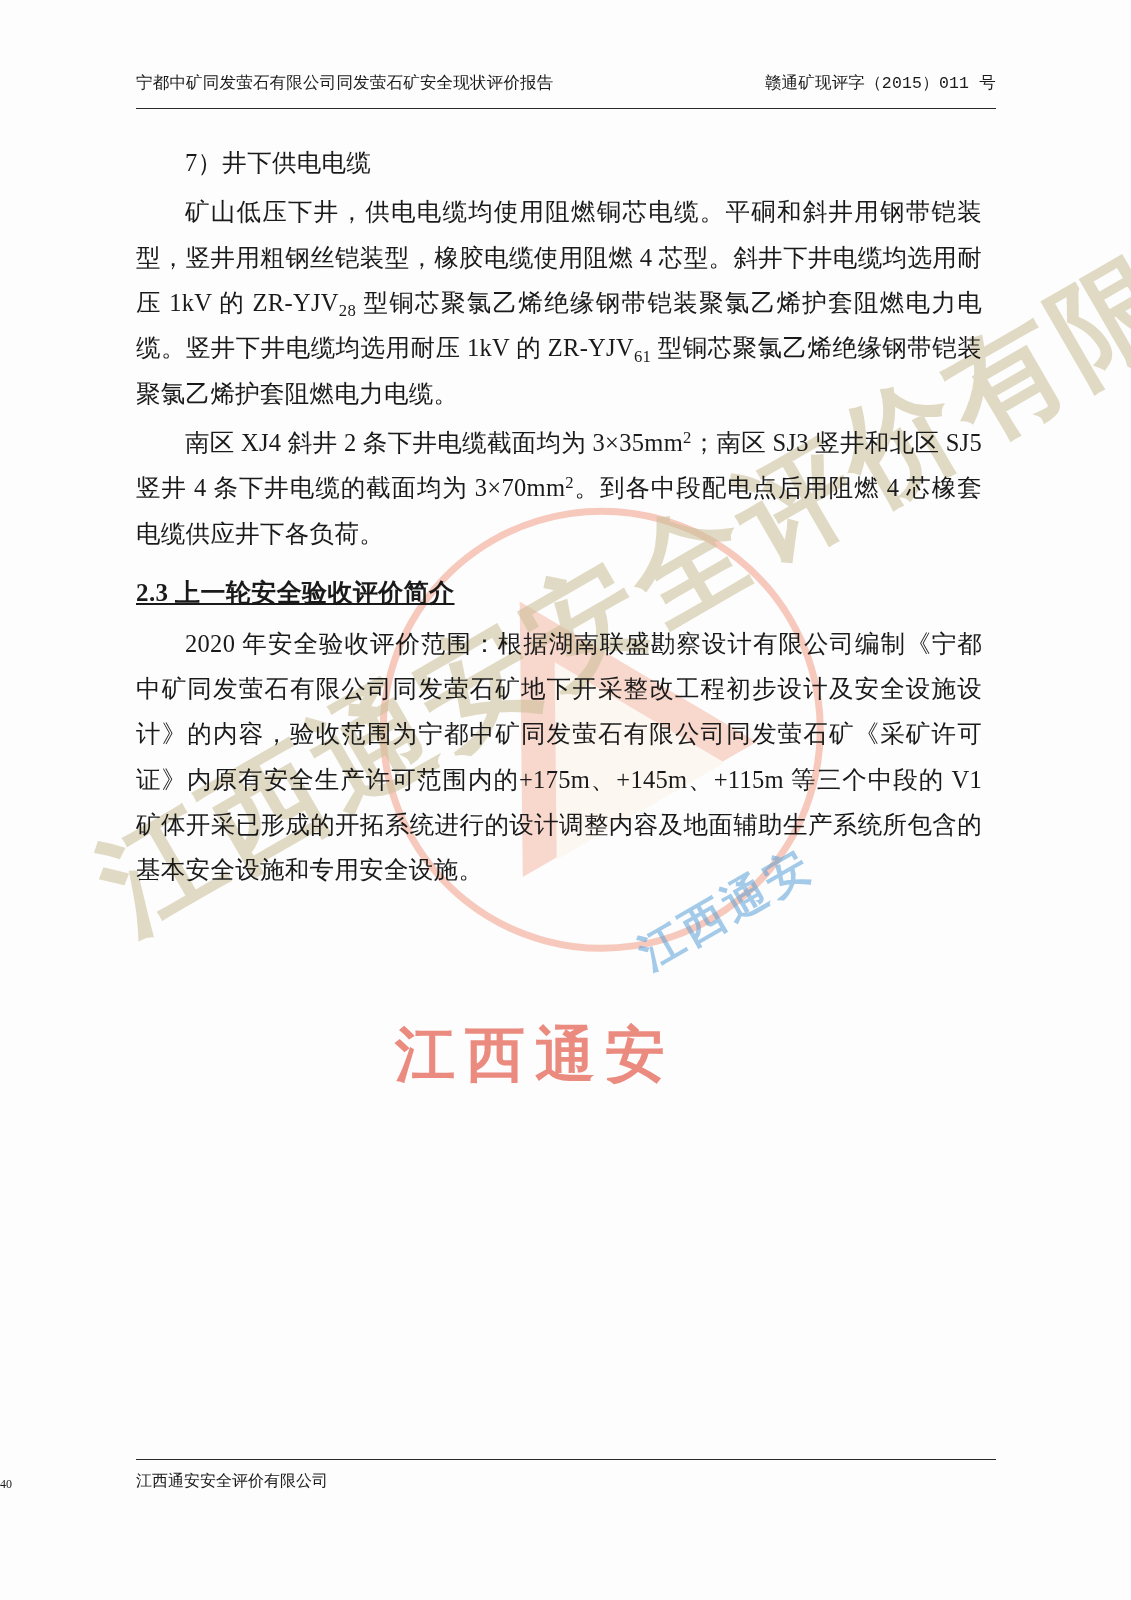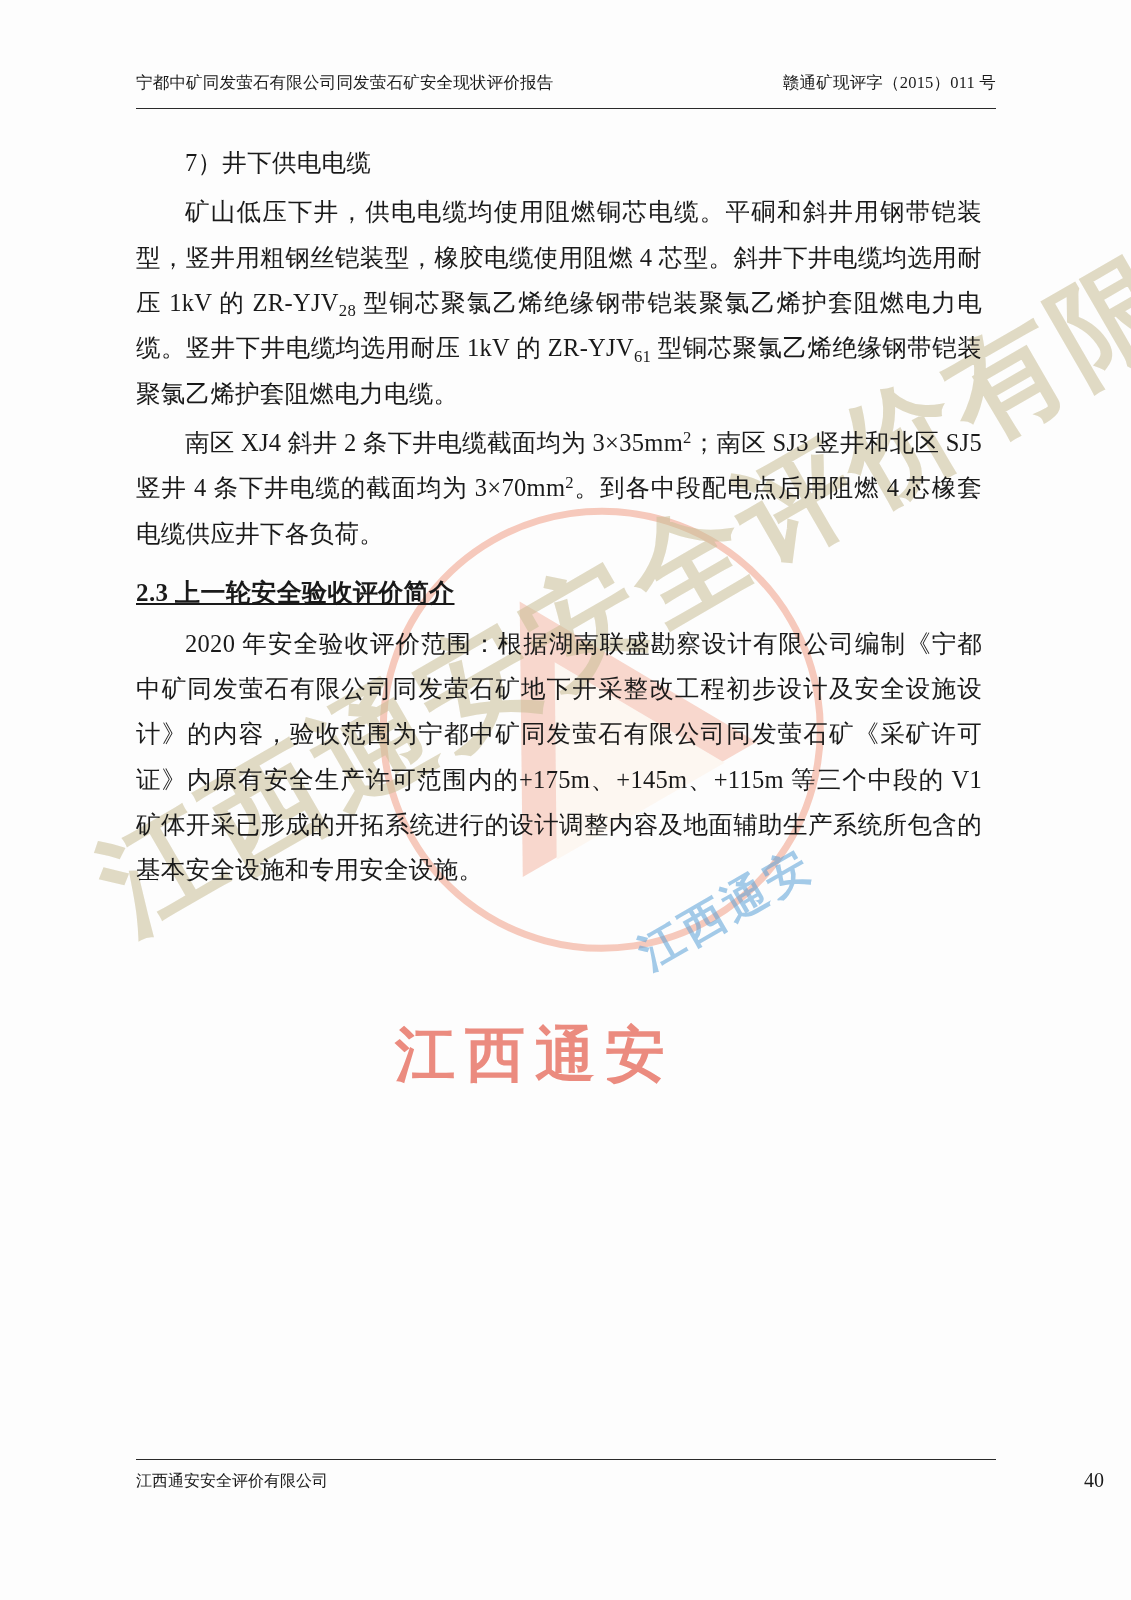--- a/index.html
+++ b/index.html
@@ -21,20 +21,21 @@
   .header {
     position: absolute;
     top: 72px;
     left: 136px;
     width: 860px;
     display: flex;
     justify-content: space-between;
     align-items: flex-end;
     font-size: 16.5px;
     letter-spacing: 0.2px;
+    font-family: Liberation Mono, monospace;
   }
   .header-line {
     position: absolute;
     top: 108px;
     left: 136px;
     width: 860px;
     height: 1px;
     background: #2a2a2a;
   }
 
@@ -55,22 +56,22 @@
     left: 136px;
     width: 860px;
     height: 1px;
     background: #2a2a2a;
   }
   .footer-center {
     position: absolute;
     bottom: 108px;
     left: 0;
     width: 1104px;
-    text-align: right;
-    font-size: 20px;
+    text-align: left;
+    font-size: 12px;
   }
 
   
   .content {
     position: absolute;
     top: 140px;
     left: 136px;
     width: 862px;
   }
   p {

